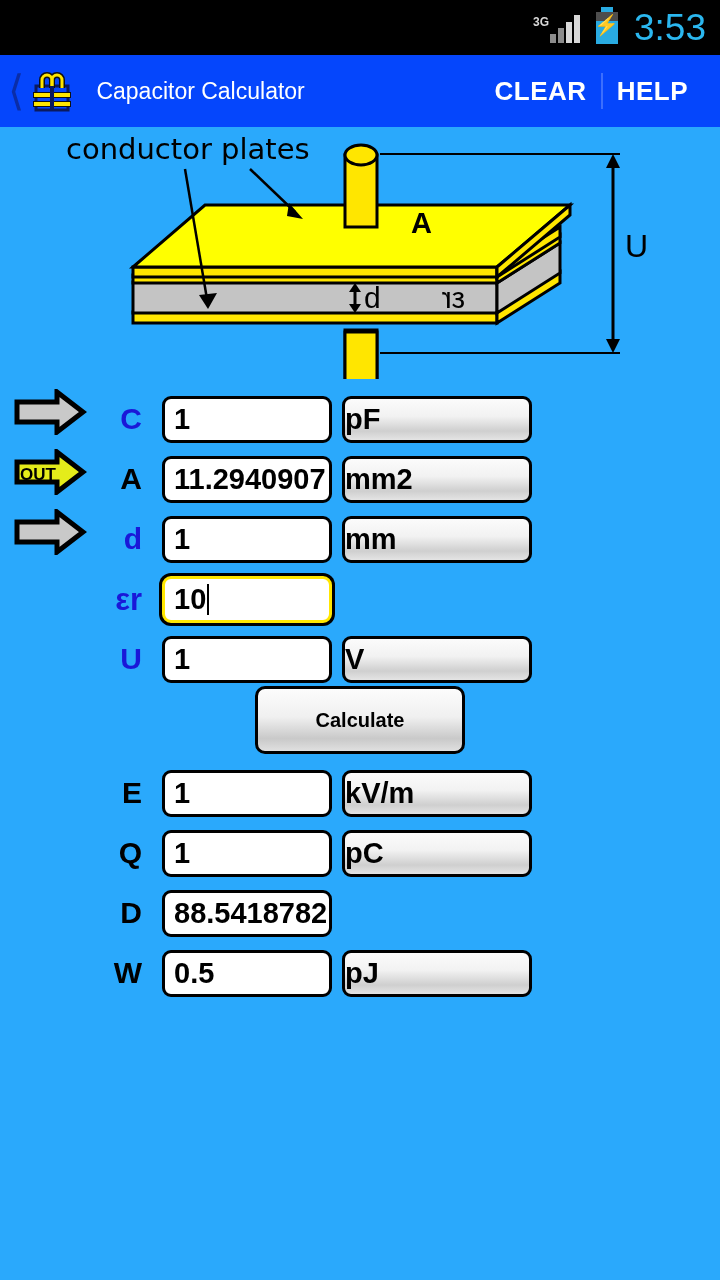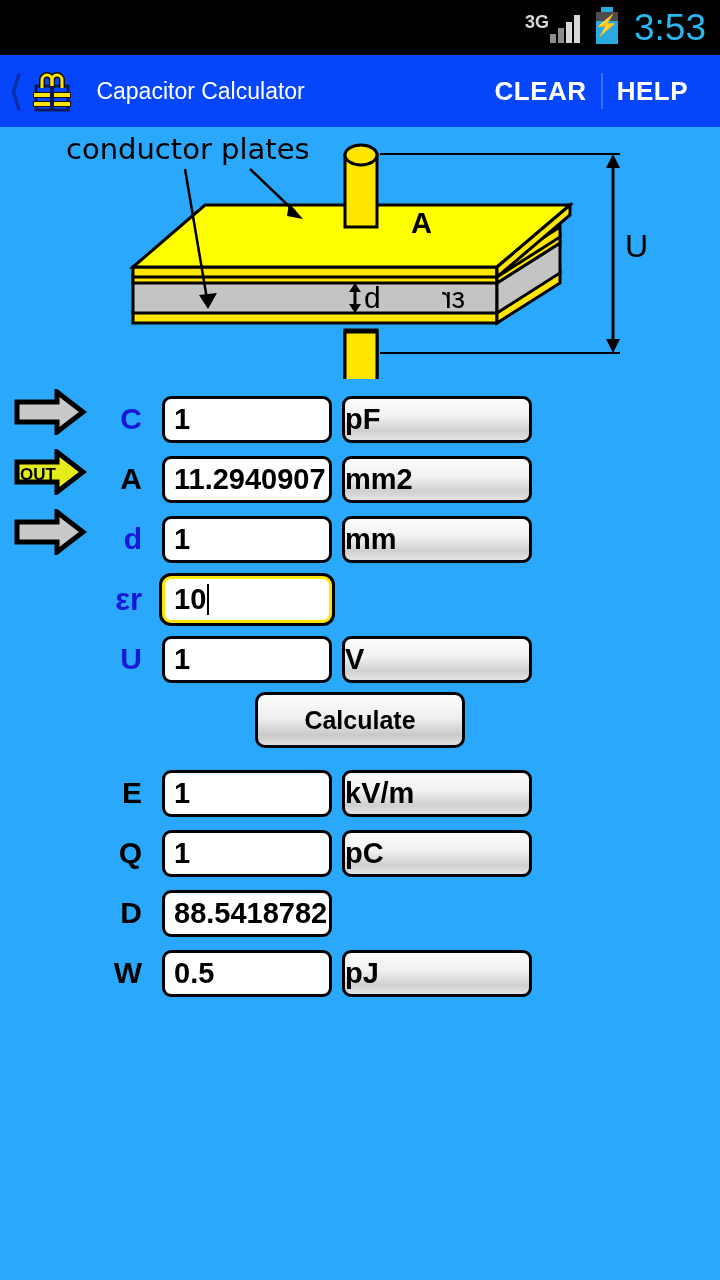--- a/index.html
+++ b/index.html
@@ -10,21 +10,21 @@
     -webkit-font-smoothing:antialiased;
   }
 
   
   .statusbar{
     height:55px;width:720px;background:#000;
     display:flex;align-items:center;justify-content:flex-end;
     padding-right:14px;box-sizing:border-box;
   }
   .sb-3g{
-    color:#d8d8d8;font-size:18px;font-weight:bold;
+    color:#d8d8d8;font-size:12px;font-weight:bold;
     line-height:1;margin-right:1px;margin-bottom:12px;
   }
   .sb-signal{
     display:inline-flex;align-items:flex-end;height:30px;margin-right:14px;
   }
   .sb-signal i{display:block;width:6px;margin-right:2px;background:#8c8c8c;}
   .sb-signal i.on{background:#d8d8d8;}
   .sb-signal i:nth-child(1){height:9px;}
   .sb-signal i:nth-child(2){height:15px;}
   .sb-signal i:nth-child(3){height:21px;}
@@ -108,25 +108,25 @@
     width:190px;height:47px;margin-left:10px;flex:none;
     border:3px solid #000;border-radius:9px;box-sizing:border-box;
     background:linear-gradient(to bottom,#fbfbfb 0%,#f2f2f2 42%,#cfcfcf 78%,#e4e4e4 100%);
     display:flex;align-items:center;overflow:hidden;
   }
   .unitbox .txt{font-size:29px;font-weight:bold;color:#000;white-space:nowrap;line-height:1;}
   .unitbox.hidden{visibility:hidden;}
 
   .calc-row{height:62px;display:flex;align-items:center;}
   .calc-btn{
-    margin-left:255px;width:210px;height:56px;
+    margin-left:255px;width:210px;height:68px;
     border:3px solid #000;border-radius:10px;box-sizing:border-box;
     background:linear-gradient(to bottom,#fcfcfc 0%,#f0f0f0 45%,#c9c9c9 80%,#e0e0e0 100%);
     display:flex;align-items:center;justify-content:center;
-    font-size:25px;font-weight:bold;color:#000;
+    font-size:20px;font-weight:bold;color:#000;
   }
   .gap{height:12px;}
 </style>
 </head>
 <body>
 
 <div class="statusbar">
   <span class="sb-3g">3G</span>
   <span class="sb-signal">
     <i></i>

